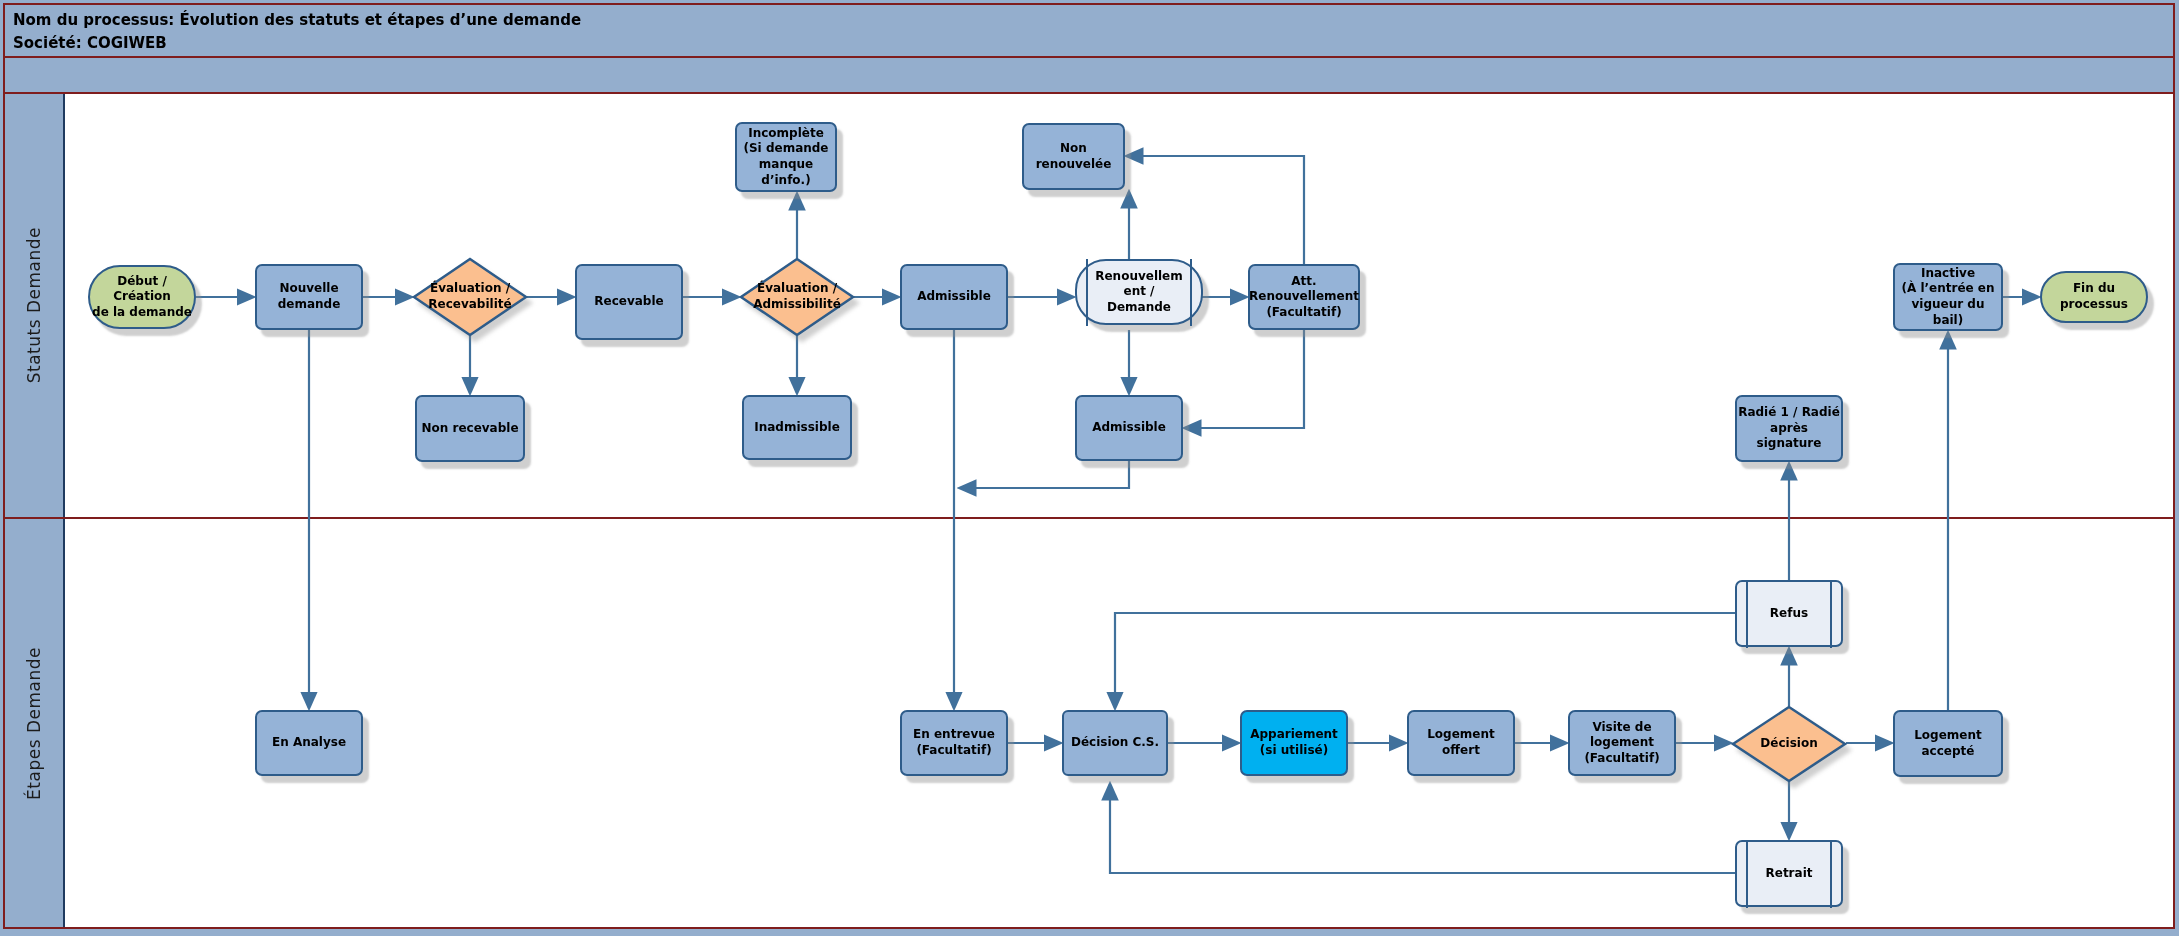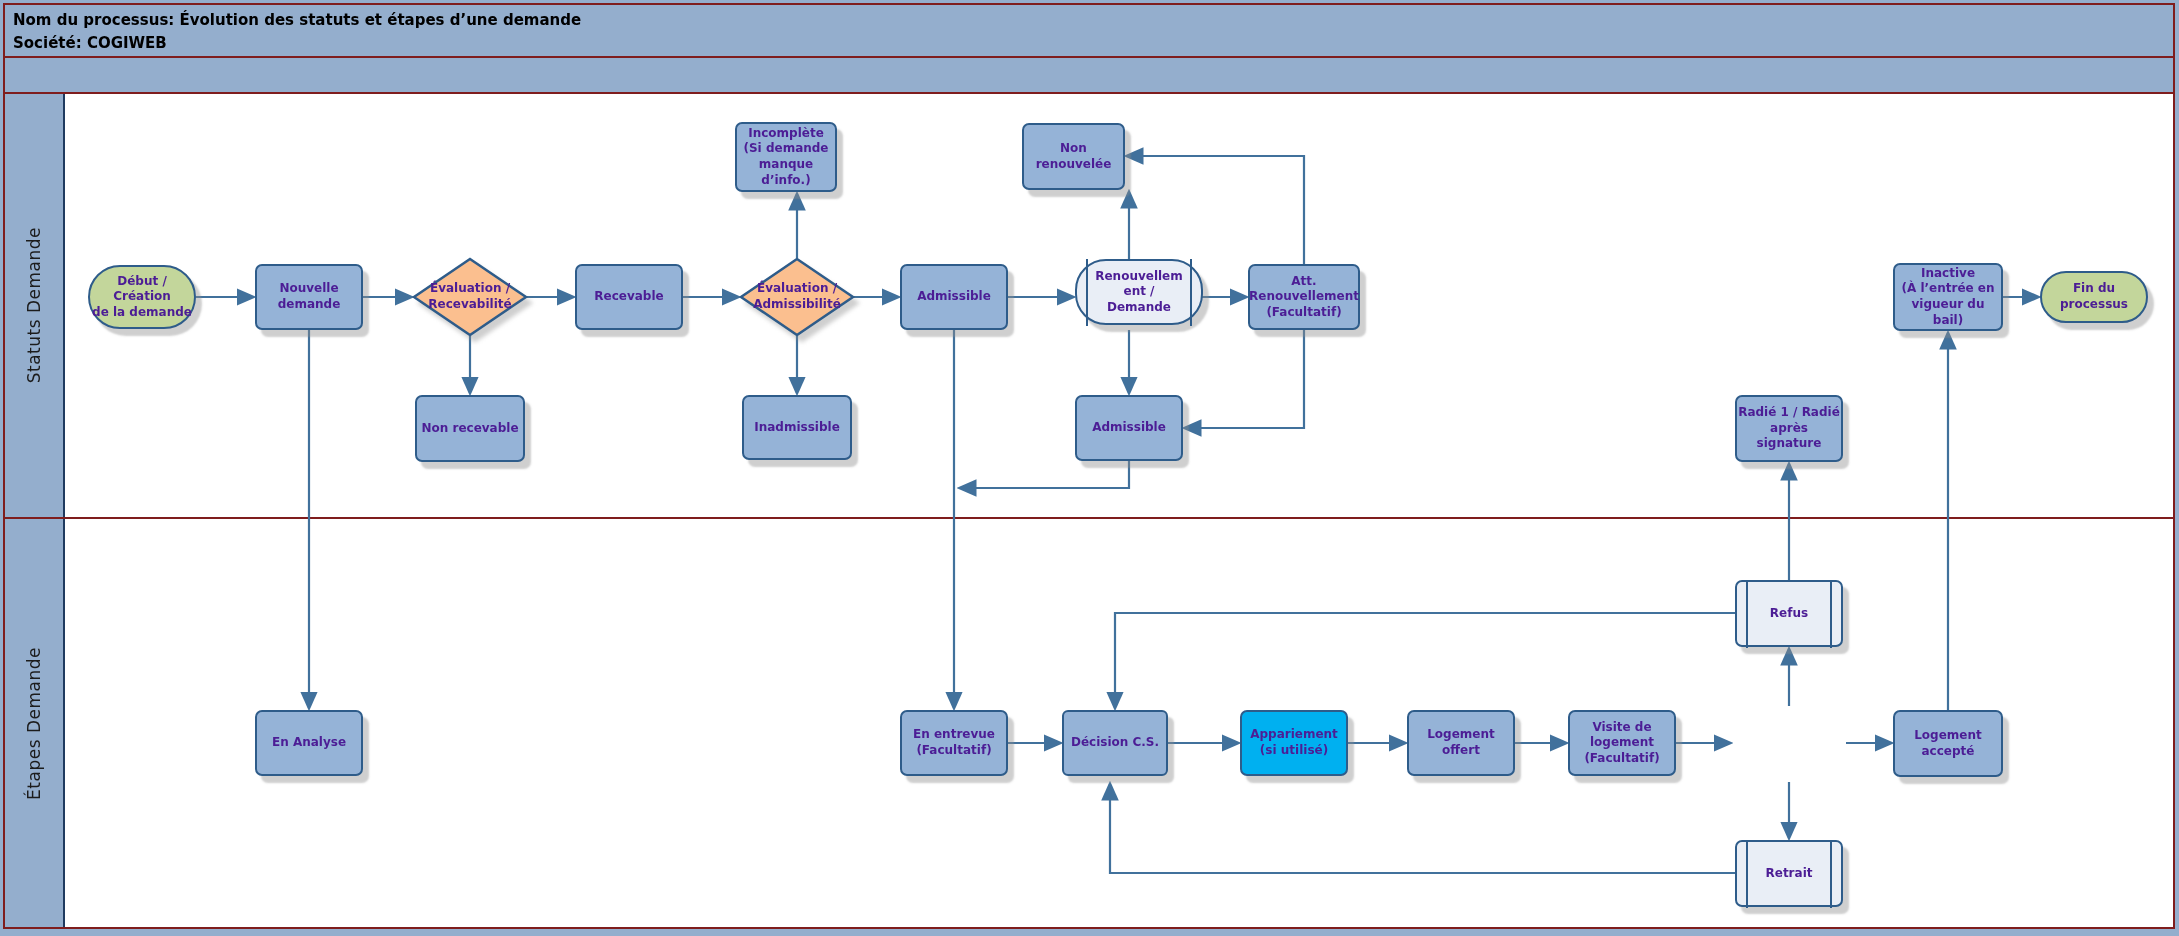--- a/index.html
+++ b/index.html
@@ -22,21 +22,21 @@
   }
   .lane-label span{
     writing-mode:vertical-rl;transform:rotate(180deg);
     font-size:17px;color:#1c1c1c;letter-spacing:.5px;white-space:nowrap;
   }
   #diagram-layer{position:absolute;left:0;top:0;width:2179px;height:936px;}
   #edges{position:absolute;left:0;top:0;}
   .node{
     position:absolute;box-sizing:border-box;border:2.5px solid #2E5C8A;
     display:flex;align-items:center;justify-content:center;text-align:center;
-    font-size:12px;font-weight:bold;color:#4c1d95;line-height:1.3;
+    font-size:12px;font-weight:bold;color:#000000;line-height:1.3;
     white-space:pre-line;border-radius:7px;
     box-shadow:6px 7px 2px rgba(140,140,140,.42);
   }
   .node.task{background:#95B3D7;}
   .node.task-alt{background:#00B0F0;}
   .node.subprocess{background:#E9EEF6;}
   .node.start,.node.end{background:#C3D69B;border-radius:34px;}
   .node.decision{border:none;background:transparent;box-shadow:none;border-radius:0;}
   .node.decision svg{position:absolute;left:0;top:0;overflow:visible;
     filter:drop-shadow(5px 6px 2px rgba(140,140,140,.42));}
@@ -103,21 +103,21 @@
         <polyline points="2003,297 2038,297" fill="none" stroke="#41719C" stroke-width="2.2" marker-end="url(#arr)"></polyline>
       </svg>
       <div class="node start" style="left: 88px; top: 265px; width: 108px; height: 64px;"><span>Début / Création
 de la demande</span></div>
       <div class="node task" style="left: 255px; top: 264px; width: 108px; height: 66px;"><span>Nouvelle
 demande</span></div>
       <div class="node decision" style="left: 413px; top: 258px; width: 114px; height: 78px;"><svg width="114" height="78">
           <polygon points="57,1 113,39 57,77 1,39" fill="#FBBF8F" stroke="#2E5C8A" stroke-width="2.5"></polygon>
         </svg><span class="lbl">Évaluation /
 Recevabilité</span></div>
-      <div class="node task" style="left: 575px; top: 264px; width: 108px; height: 66px;"><span>Recevable</span></div>
+      <div class="node task" style="left: 575px; top: 264px; width: 108px; height: 76px;"><span>Recevable</span></div>
       <div class="node decision" style="left: 740px; top: 258px; width: 114px; height: 78px;"><svg width="114" height="78">
           <polygon points="57,1 113,39 57,77 1,39" fill="#FBBF8F" stroke="#2E5C8A" stroke-width="2.5"></polygon>
         </svg><span class="lbl">Évaluation /
 Admissibilité</span></div>
       <div class="node task" style="left: 900px; top: 264px; width: 108px; height: 66px;"><span>Admissible</span></div>
       <div class="node subprocess" style="left: 1075px; top: 259px; width: 128px; height: 66px; border-radius: 31px;"><div class="subbar l"></div><div class="subbar r"></div><span>Renouvellem
 ent /
 Demande</span></div>
       <div class="node task" style="left: 1248px; top: 264px; width: 112px; height: 66px; text-align: center;"><span>Att.
 Renouvellement
@@ -138,18 +138,21 @@
       <div class="node task" style="left: 255px; top: 710px; width: 108px; height: 66px;"><span>En Analyse</span></div>
       <div class="node task" style="left: 900px; top: 710px; width: 108px; height: 66px;"><span>En entrevue
 (Facultatif)</span></div>
       <div class="node task" style="left: 1062px; top: 710px; width: 106px; height: 66px; border-radius: 6px;"><span>Décision C.S.</span></div>
       <div class="node task-alt" style="left: 1240px; top: 710px; width: 108px; height: 66px;"><span>Appariement
 (si utilisé)</span></div>
       <div class="node task" style="left: 1407px; top: 710px; width: 108px; height: 66px;"><span>Logement offert</span></div>
       <div class="node task" style="left: 1568px; top: 710px; width: 108px; height: 66px;"><span>Visite de
 logement
 (Facultatif)</span></div>
+      <div class="node decision" style="left: 1732px; top: 706px; width: 114px; height: 76px;"><svg width="114" height="76">
+          <polygon points="57,1 113,38 57,75 1,38" fill="#FBBF8F" stroke="#2E5C8A" stroke-width="2.5"></polygon>
+        </svg><span class="lbl">Décision</span></div>
       <div class="node task" style="left: 1893px; top: 710px; width: 110px; height: 67px;"><span>Logement
 accepté</span></div>
       <div class="node subprocess" style="left: 1735px; top: 580px; width: 108px; height: 67px;"><div class="subbar l"></div><div class="subbar r"></div><span>Refus</span></div>
       <div class="node subprocess" style="left: 1735px; top: 840px; width: 108px; height: 67px;"><div class="subbar l"></div><div class="subbar r"></div><span>Retrait</span></div>
     </div>
 </div>
 
 </body></html>

